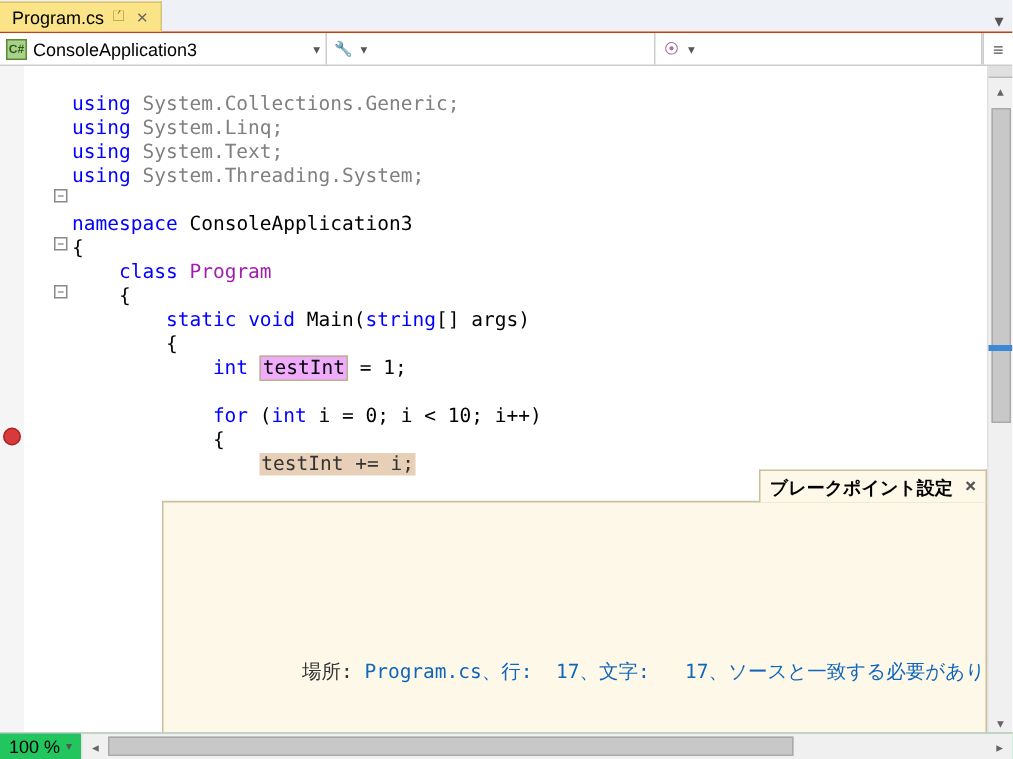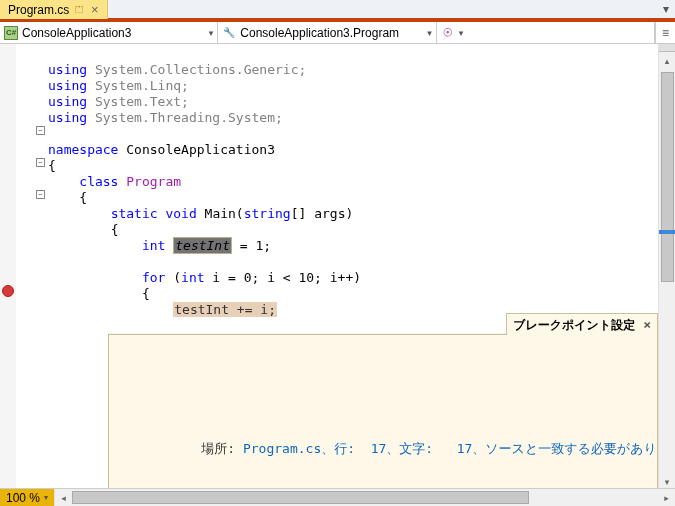--- a/index.html
+++ b/index.html
@@ -1,17 +1,17 @@
 <!DOCTYPE html>
 <html><head>
 <meta charset="utf-8">
 <style>
 * { margin: 0; padding: 0; box-sizing: border-box; }
 body { font-family: "Segoe UI", "Meiryo", sans-serif; font-size: 12px; background: #fff; width: 675px; height: 506px; overflow: hidden; position: relative; }
-.tab-bar { height: 22px; background: #eef1f5; border-bottom: 4px solid #c2410c; display: flex; align-items: center; }
+.tab-bar { height: 22px; background: #eef1f5; border-bottom: 1px solid #c2410c; display: flex; align-items: flex-end; }
 .tab { background: #fbe487; padding: 2px 8px; display: flex; align-items: center; gap: 6px; font-size: 12px; border-right: 1px solid #d8c472; border-top: 1px solid #d8c472; }
 .tab .pin { color: #9a7a2a; font-size: 10px; }
 .tab .close { color: #666; cursor: pointer; font-size: 13px; margin-left: 2px; }
 .tab-bar-spacer { flex: 1; }
 .tab-bar-right { display: flex; align-items: center; padding-right: 4px; gap: 4px; }
 .caret { width: 10px; text-align: center; color: #555; cursor: pointer; }
 .nav-row { height: 22px; border-bottom: 1px solid #ccc; display: flex; align-items: stretch; background: #fff; }
 .nav-cell { flex: 1; display: flex; align-items: center; padding: 0 4px; border-right: 1px solid #ccc; gap: 4px; }
 .nav-cell:last-child { border-right: none; }
 .nav-icon { width: 14px; height: 14px; display: inline-flex; align-items: center; justify-content: center; font-size: 10px; }
@@ -22,40 +22,40 @@
 .nav-drop { color: #555; font-size: 9px; cursor: pointer; }
 .nav-end { width: 20px; display: flex; align-items: center; justify-content: center; color: #555; cursor: pointer; font-size: 12px; border-left: 1px solid #ccc; }
 
 .editor-wrap { position: relative; height: 446px; display: flex; }
 .gutter { width: 44px; background: #fff; position: relative; border-right: 0; }
 .bp-margin { position: absolute; left: 0; top: 0; width: 16px; height: 100%; background: #f5f5f5; }
 .code-area { flex: 1; font-family: Consolas, monospace; font-size: 13px; line-height: 16px; padding-top: 2px; padding-left: 4px; white-space: pre; position: relative; overflow: hidden; color: #000; }
 .tok-kw { color: #0000ff; }
 .tok-type { color: #a21caf; }
 .tok-using-ns { color: #808080; }
-.hl-testint { background: #737373; border: 1px solid #b8b290; padding: 0 1px; margin: -1px 0; font-style: italic; }
+.hl-testint { background: #f0abfc; border: 1px solid #b8b290; padding: 0 1px; margin: -1px 0; }
 .hl-bpline { background: #e8cfb8; color: #333 !important; padding: 0 1px; }
 .fold-box { position: absolute; width: 9px; height: 9px; border: 1px solid #888; background: #fff; font-size: 8px; line-height: 7px; text-align: center; color: #555; left: 36px; cursor: pointer; }
 .bp-dot { position: absolute; left: 2px; width: 12px; height: 12px; border-radius: 50%; background: #d73a3a; border: 1px solid #aa2020; }
 
 .vscroll { width: 17px; background: #f0f0f0; border-left: 1px solid #e0e0e0; position: relative; }
 .vscroll .up, .vscroll .down { height: 17px; display: flex; align-items: center; justify-content: center; color: #666; font-size: 9px; cursor: pointer; }
 .vscroll .split-handle { height: 8px; background: #e0e0e0; border-bottom: 1px solid #bbb; cursor: ns-resize; }
 .vscroll .thumb { position: absolute; left: 2px; width: 13px; background: #c8c8c8; border: 1px solid #aaa; }
 .vscroll .mark-blue { position: absolute; left: 0; width: 100%; height: 4px; background: #3c87d6; }
 
 .bp-panel { position: absolute; left: 64px; right: 0; top: 290px; background: #fdf8e7; border: 1px solid #c9c19a; box-shadow: 0 -1px 0 rgba(0,0,0,.05); }
 .bp-panel-header { position: absolute; right: -1px; top: -22px; height: 22px; background: #fdf8e7; border: 1px solid #c9c19a; border-bottom: none; display: flex; align-items: center; padding: 0 6px; gap: 4px; font-size: 12px; font-weight: bold; }
 .bp-panel-header .x { cursor: pointer; color: #555; font-size: 13px; margin-left: 4px; }
 .bp-body { padding: 10px 14px 14px 14px; font-size: 13px; }
 .bp-loc { margin-bottom: 10px; }
 .bp-loc .lbl { color: #333; }
 .bp-loc .val { color: #1066bd; }
 
-.status-bar { position: absolute; bottom: 0; left: 0; right: 0; height: 18px; border-top: 1px solid #ccc; background: #eab308; display: flex; align-items: center; }
+.status-bar { position: absolute; bottom: 0; left: 0; right: 0; height: 18px; border-top: 1px solid #ccc; background: #22c55e; display: flex; align-items: center; }
 .zoom { padding: 0 6px; font-size: 12px; display: flex; align-items: center; gap: 4px; }
 .zoom .drop { font-size: 8px; color: #555; cursor: pointer; }
 .hscroll { flex: 1; height: 17px; background: #f0f0f0; border-left: 1px solid #e0e0e0; display: flex; align-items: center; }
 .hscroll .left, .hscroll .right { width: 17px; text-align: center; color: #666; font-size: 9px; cursor: pointer; }
 .hscroll .track { flex: 1; height: 100%; position: relative; }
 .hscroll .thumb { position: absolute; top: 2px; bottom: 2px; left: 0; width: 78%; background: #c8c8c8; border: 1px solid #aaa; }
 </style>
 </head>
 <body>
 
@@ -72,21 +72,20 @@
 </div>
 
 <div class="nav-row">
   <div class="nav-cell">
     <span class="nav-icon cs">C#</span>
     <span class="nav-text">ConsoleApplication3</span>
     <span class="nav-drop">▾</span>
   </div>
   <div class="nav-cell">
     <span class="nav-icon cls">🔧</span>
-    <span class="nav-text">ConsoleApplication3.Program</span>
     <span class="nav-drop">▾</span>
   </div>
   <div class="nav-cell">
     <span class="nav-icon method">⦿</span>
     <span class="nav-drop">▾</span>
   </div>
   <div class="nav-end">≡</div>
 </div>
 
 <div class="editor-wrap">

